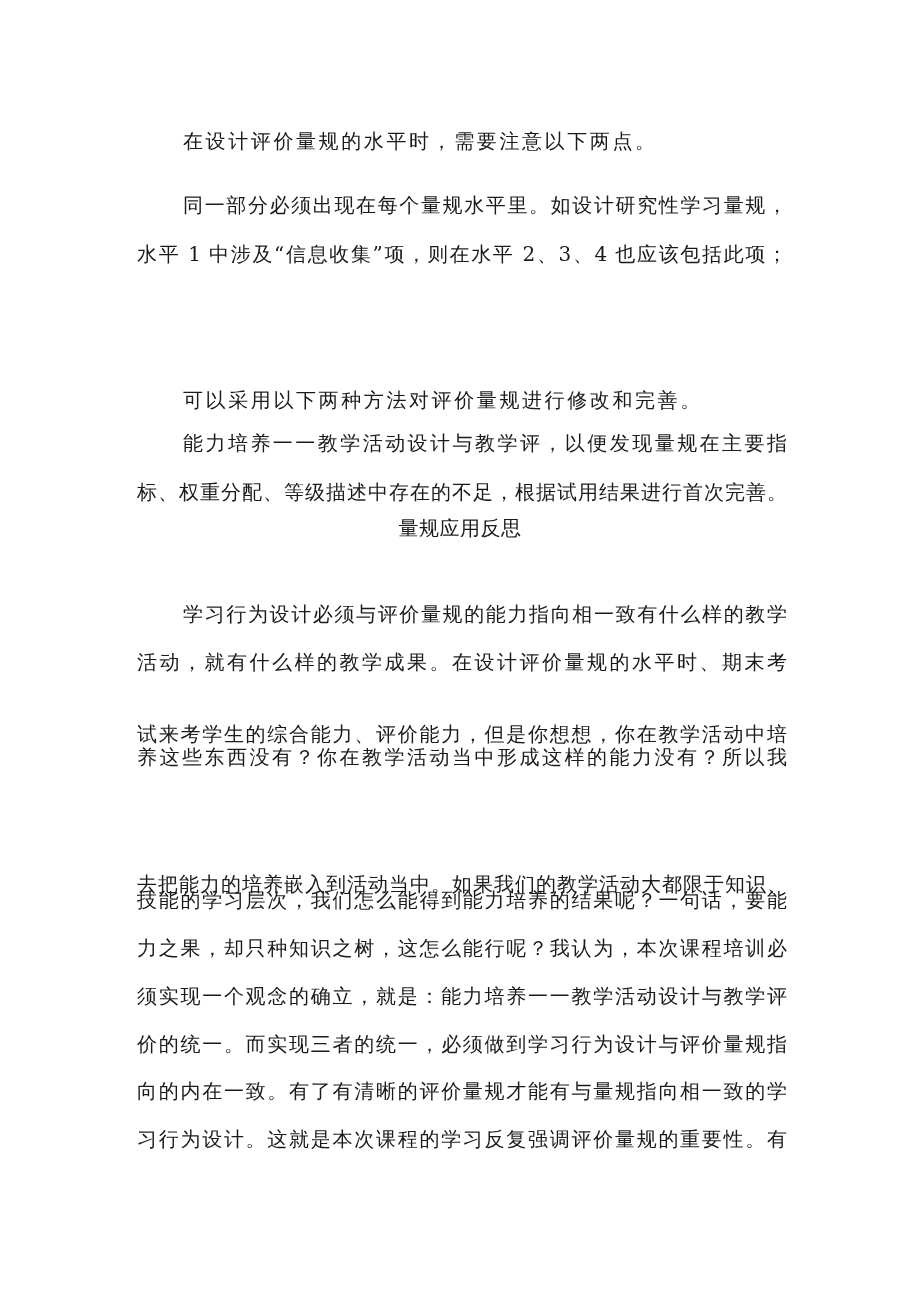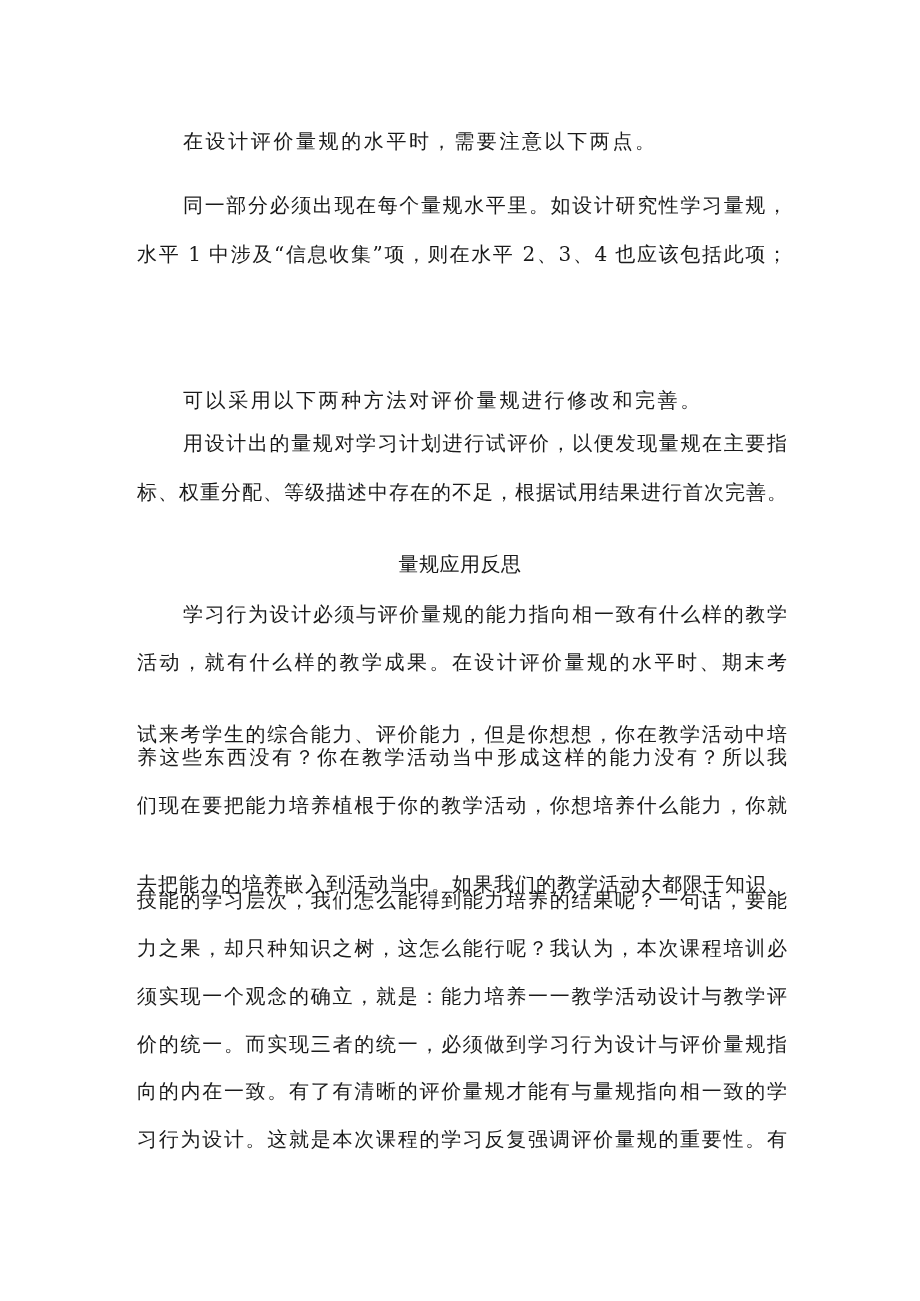--- a/index.html
+++ b/index.html
@@ -53,30 +53,29 @@
 <div class="page">
 
   <div class="line indent" style="top:127px;">在设计评价量规的水平时，需要注意以下两点。</div>
 
   <div class="line indent justify" style="top:191px; width:604px;">同一部分必须出现在每个量规水平里。如设计研究性学习量规，</div>
   <div class="line justify" style="top:240px; width:650px;">水平 1 中涉及“信息收集”项，则在水平 2、3、4 也应该包括此项；</div>
 
 
   <div class="line indent" style="top:378px;margin-top:8px;">可以采用以下两种方法对评价量规进行修改和完善。</div>
 
-  <div class="line indent justify" style="top:429px; width:604px;">用设计出的量规对学习计划进行试评价，以便发现量规在主要指</div>
+  <div class="line indent justify" style="top:429px; width:604px;">能力培养一一教学活动设计与教学评，以便发现量规在主要指</div>
   <div class="line justify" style="top:478px; width:650px;">标、权重分配、等级描述中存在的不足，根据试用结果进行首次完善。</div>
 
-  <div class="heading" style="top:550px;">量规应用反思</div>
+  <div class="heading" style="top:514px;">量规应用反思</div>
 
   <div class="line indent justify" style="top:600px; width:604px;">学习行为设计必须与评价量规的能力指向相一致有什么样的教学</div>
   <div class="line justify" style="top:648px;">活动，就有什么样的教学成果。在设计评价量规的水平时、期末考</div>
   <div class="line justify" style="top:696px;margin-top:24px;">试来考学生的综合能力、评价能力，但是你想想，你在教学活动中培</div>
   <div class="line justify" style="top:743px;">养这些东西没有？你在教学活动当中形成这样的能力没有？所以我</div>
-  <div class="line justify" style="top:791px;">们现在要把能力培养植根于你的教学活动，你想培养什么能力，你就</div>
   <div class="line justify" style="top:870px;">去把能力的培养嵌入到活动当中。如果我们的教学活动大都限于知识、</div>
   <div class="line justify" style="top:886px;">技能的学习层次，我们怎么能得到能力培养的结果呢？一句话，要能</div>
   <div class="line justify" style="top:934px;">力之果，却只种知识之树，这怎么能行呢？我认为，本次课程培训必</div>
   <div class="line justify" style="top:982px;">须实现一个观念的确立，就是：能力培养一一教学活动设计与教学评</div>
   <div class="line justify" style="top:1030px;">价的统一。而实现三者的统一，必须做到学习行为设计与评价量规指</div>
   <div class="line justify" style="top:1077px;">向的内在一致。有了有清晰的评价量规才能有与量规指向相一致的学</div>
   <div class="line justify" style="top:1125px;">习行为设计。这就是本次课程的学习反复强调评价量规的重要性。有</div>
 
 </div>
 

